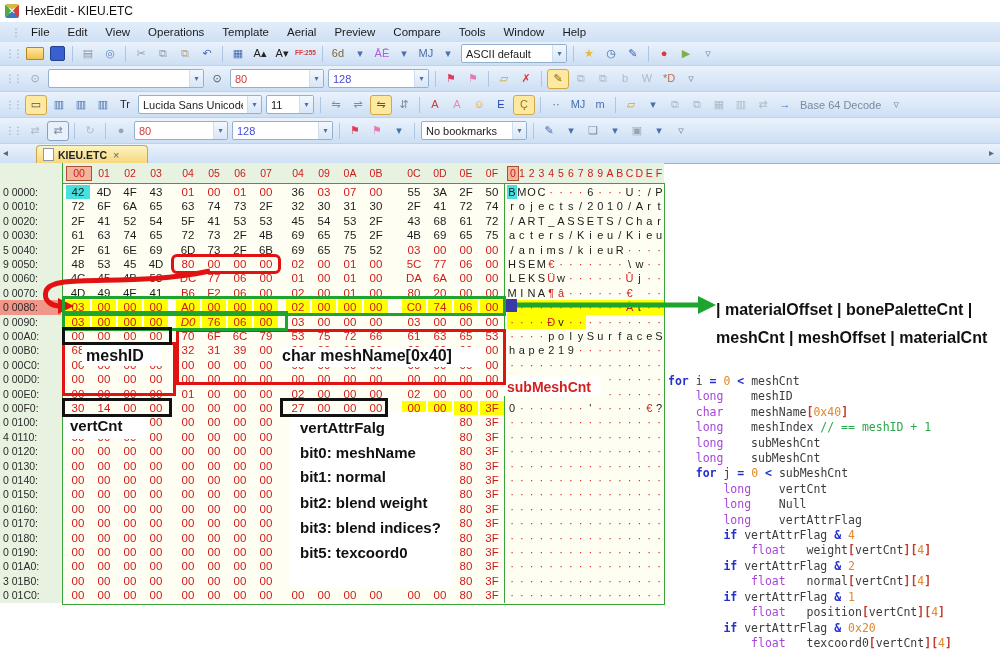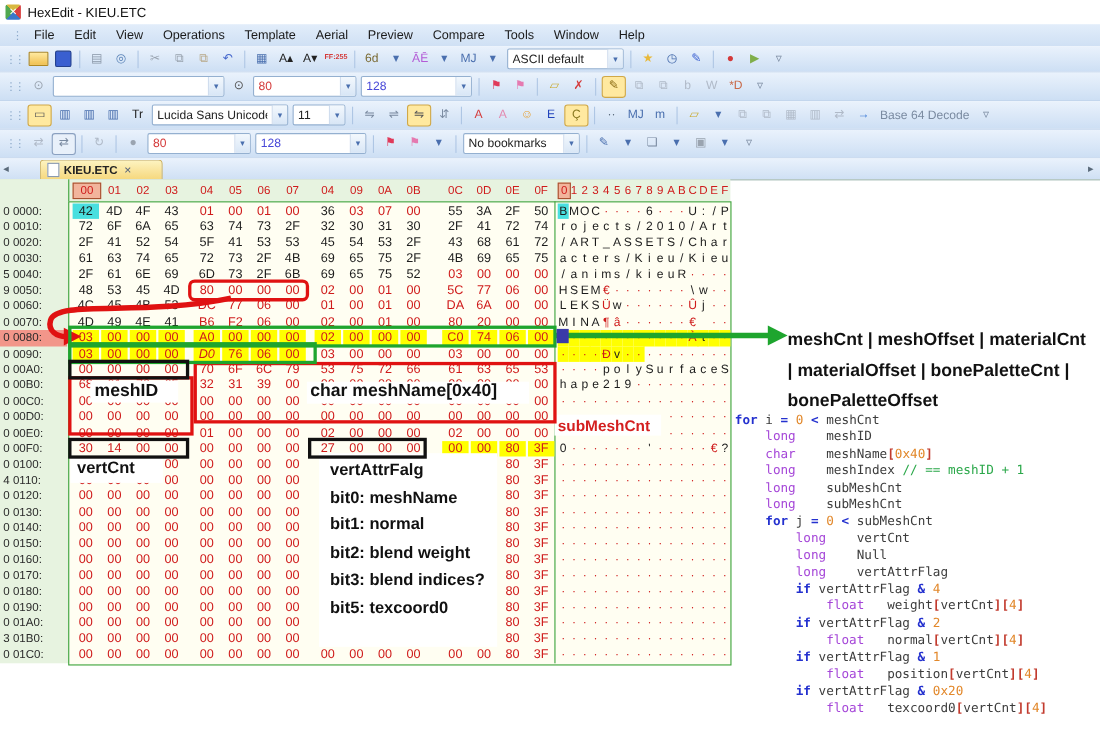--- a/index.html
+++ b/index.html
@@ -1326,23 +1326,22 @@
 <div class="blabel" style="left:507px;top:379px;font-size:14px;color:#d41f1f;z-index:7">subMeshCnt</div>
 <div class="blabel" style="left:70px;top:417px;z-index:7">vertCnt</div>
 <div class="blabel" style="left:300px;top:419px;z-index:7">vertAttrFalg</div>
 <div class="blabel" style="left:300px;top:444px;z-index:7">bit0: meshName</div>
 <div class="blabel" style="left:300px;top:468px;z-index:7">bit1: normal</div>
 <div class="blabel" style="left:300px;top:494px;z-index:7">bit2: blend weight</div>
 <div class="blabel" style="left:300px;top:519px;z-index:7">bit3: blend indices?</div>
 <div class="blabel" style="left:300px;top:544px;z-index:7">bit5: texcoord0</div>
 
 <div class="hdrtext">
+  <div>| materialOffset | bonePaletteCnt |</div>
   <div>meshCnt | meshOffset | materialCnt</div>
-  <div>| materialOffset | bonePaletteCnt |</div>
-  <div>bonePaletteOffset</div>
 </div>
 
 <svg class="ovl" width="1000" height="665">
   <path d="M 210 271 C 130 288, 52 272, 46 291 C 43 301, 52 306, 60 306" stroke="#e01212" stroke-width="5" f="" fill="none"></path>
   <polygon points="58,298 74,306 58,314" fill="#e01212"></polygon>
   <line x1="504" y1="305" x2="700" y2="305" stroke="#1ea52e" stroke-width="5"></line>
   <polygon points="698,296 716,305 698,314" fill="#1ea52e"></polygon>
 </svg>
 
 <div id="code"><div class="codeline"><span class="c-kw">for</span><span class="c-id"> i </span><span class="c-kw">=</span><span class="c-id"> </span><span class="c-nu">0</span><span class="c-id"> </span><span class="c-kw">&lt;</span><span class="c-id"> meshCnt</span></div><div class="codeline"><span class="c-id">    </span><span class="c-ty">long</span><span class="c-id">    meshID</span></div><div class="codeline"><span class="c-id">    </span><span class="c-ty">char</span><span class="c-id">    meshName</span><span class="c-br">[</span><span class="c-nu">0x40</span><span class="c-br">]</span></div><div class="codeline"><span class="c-id">    </span><span class="c-ty">long</span><span class="c-id">    meshIndex </span><span class="c-cm">// == meshID + 1</span></div><div class="codeline"><span class="c-id">    </span><span class="c-ty">long</span><span class="c-id">    subMeshCnt</span></div><div class="codeline"><span class="c-id">    </span><span class="c-ty">long</span><span class="c-id">    subMeshCnt</span></div><div class="codeline"><span class="c-id">    </span><span class="c-kw">for</span><span class="c-id"> j </span><span class="c-kw">=</span><span class="c-id"> </span><span class="c-nu">0</span><span class="c-id"> </span><span class="c-kw">&lt;</span><span class="c-id"> subMeshCnt</span></div><div class="codeline"><span class="c-id">        </span><span class="c-ty">long</span><span class="c-id">    vertCnt</span></div><div class="codeline"><span class="c-id">        </span><span class="c-ty">long</span><span class="c-id">    Null</span></div><div class="codeline"><span class="c-id">        </span><span class="c-ty">long</span><span class="c-id">    vertAttrFlag</span></div><div class="codeline"><span class="c-id">        </span><span class="c-kw">if</span><span class="c-id"> vertAttrFlag </span><span class="c-kw">&amp;</span><span class="c-id"> </span><span class="c-nu">4</span></div><div class="codeline"><span class="c-id">            </span><span class="c-ty">float</span><span class="c-id">   weight</span><span class="c-br">[</span><span class="c-id">vertCnt</span><span class="c-br">]</span><span class="c-br">[</span><span class="c-nu">4</span><span class="c-br">]</span></div><div class="codeline"><span class="c-id">        </span><span class="c-kw">if</span><span class="c-id"> vertAttrFlag </span><span class="c-kw">&amp;</span><span class="c-id"> </span><span class="c-nu">2</span></div><div class="codeline"><span class="c-id">            </span><span class="c-ty">float</span><span class="c-id">   normal</span><span class="c-br">[</span><span class="c-id">vertCnt</span><span class="c-br">]</span><span class="c-br">[</span><span class="c-nu">4</span><span class="c-br">]</span></div><div class="codeline"><span class="c-id">        </span><span class="c-kw">if</span><span class="c-id"> vertAttrFlag </span><span class="c-kw">&amp;</span><span class="c-id"> </span><span class="c-nu">1</span></div><div class="codeline"><span class="c-id">            </span><span class="c-ty">float</span><span class="c-id">   position</span><span class="c-br">[</span><span class="c-id">vertCnt</span><span class="c-br">]</span><span class="c-br">[</span><span class="c-nu">4</span><span class="c-br">]</span></div><div class="codeline"><span class="c-id">        </span><span class="c-kw">if</span><span class="c-id"> vertAttrFlag </span><span class="c-kw">&amp;</span><span class="c-id"> </span><span class="c-nu">0x20</span></div><div class="codeline"><span class="c-id">            </span><span class="c-ty">float</span><span class="c-id">   texcoord0</span><span class="c-br">[</span><span class="c-id">vertCnt</span><span class="c-br">]</span><span class="c-br">[</span><span class="c-nu">4</span><span class="c-br">]</span></div></div>

